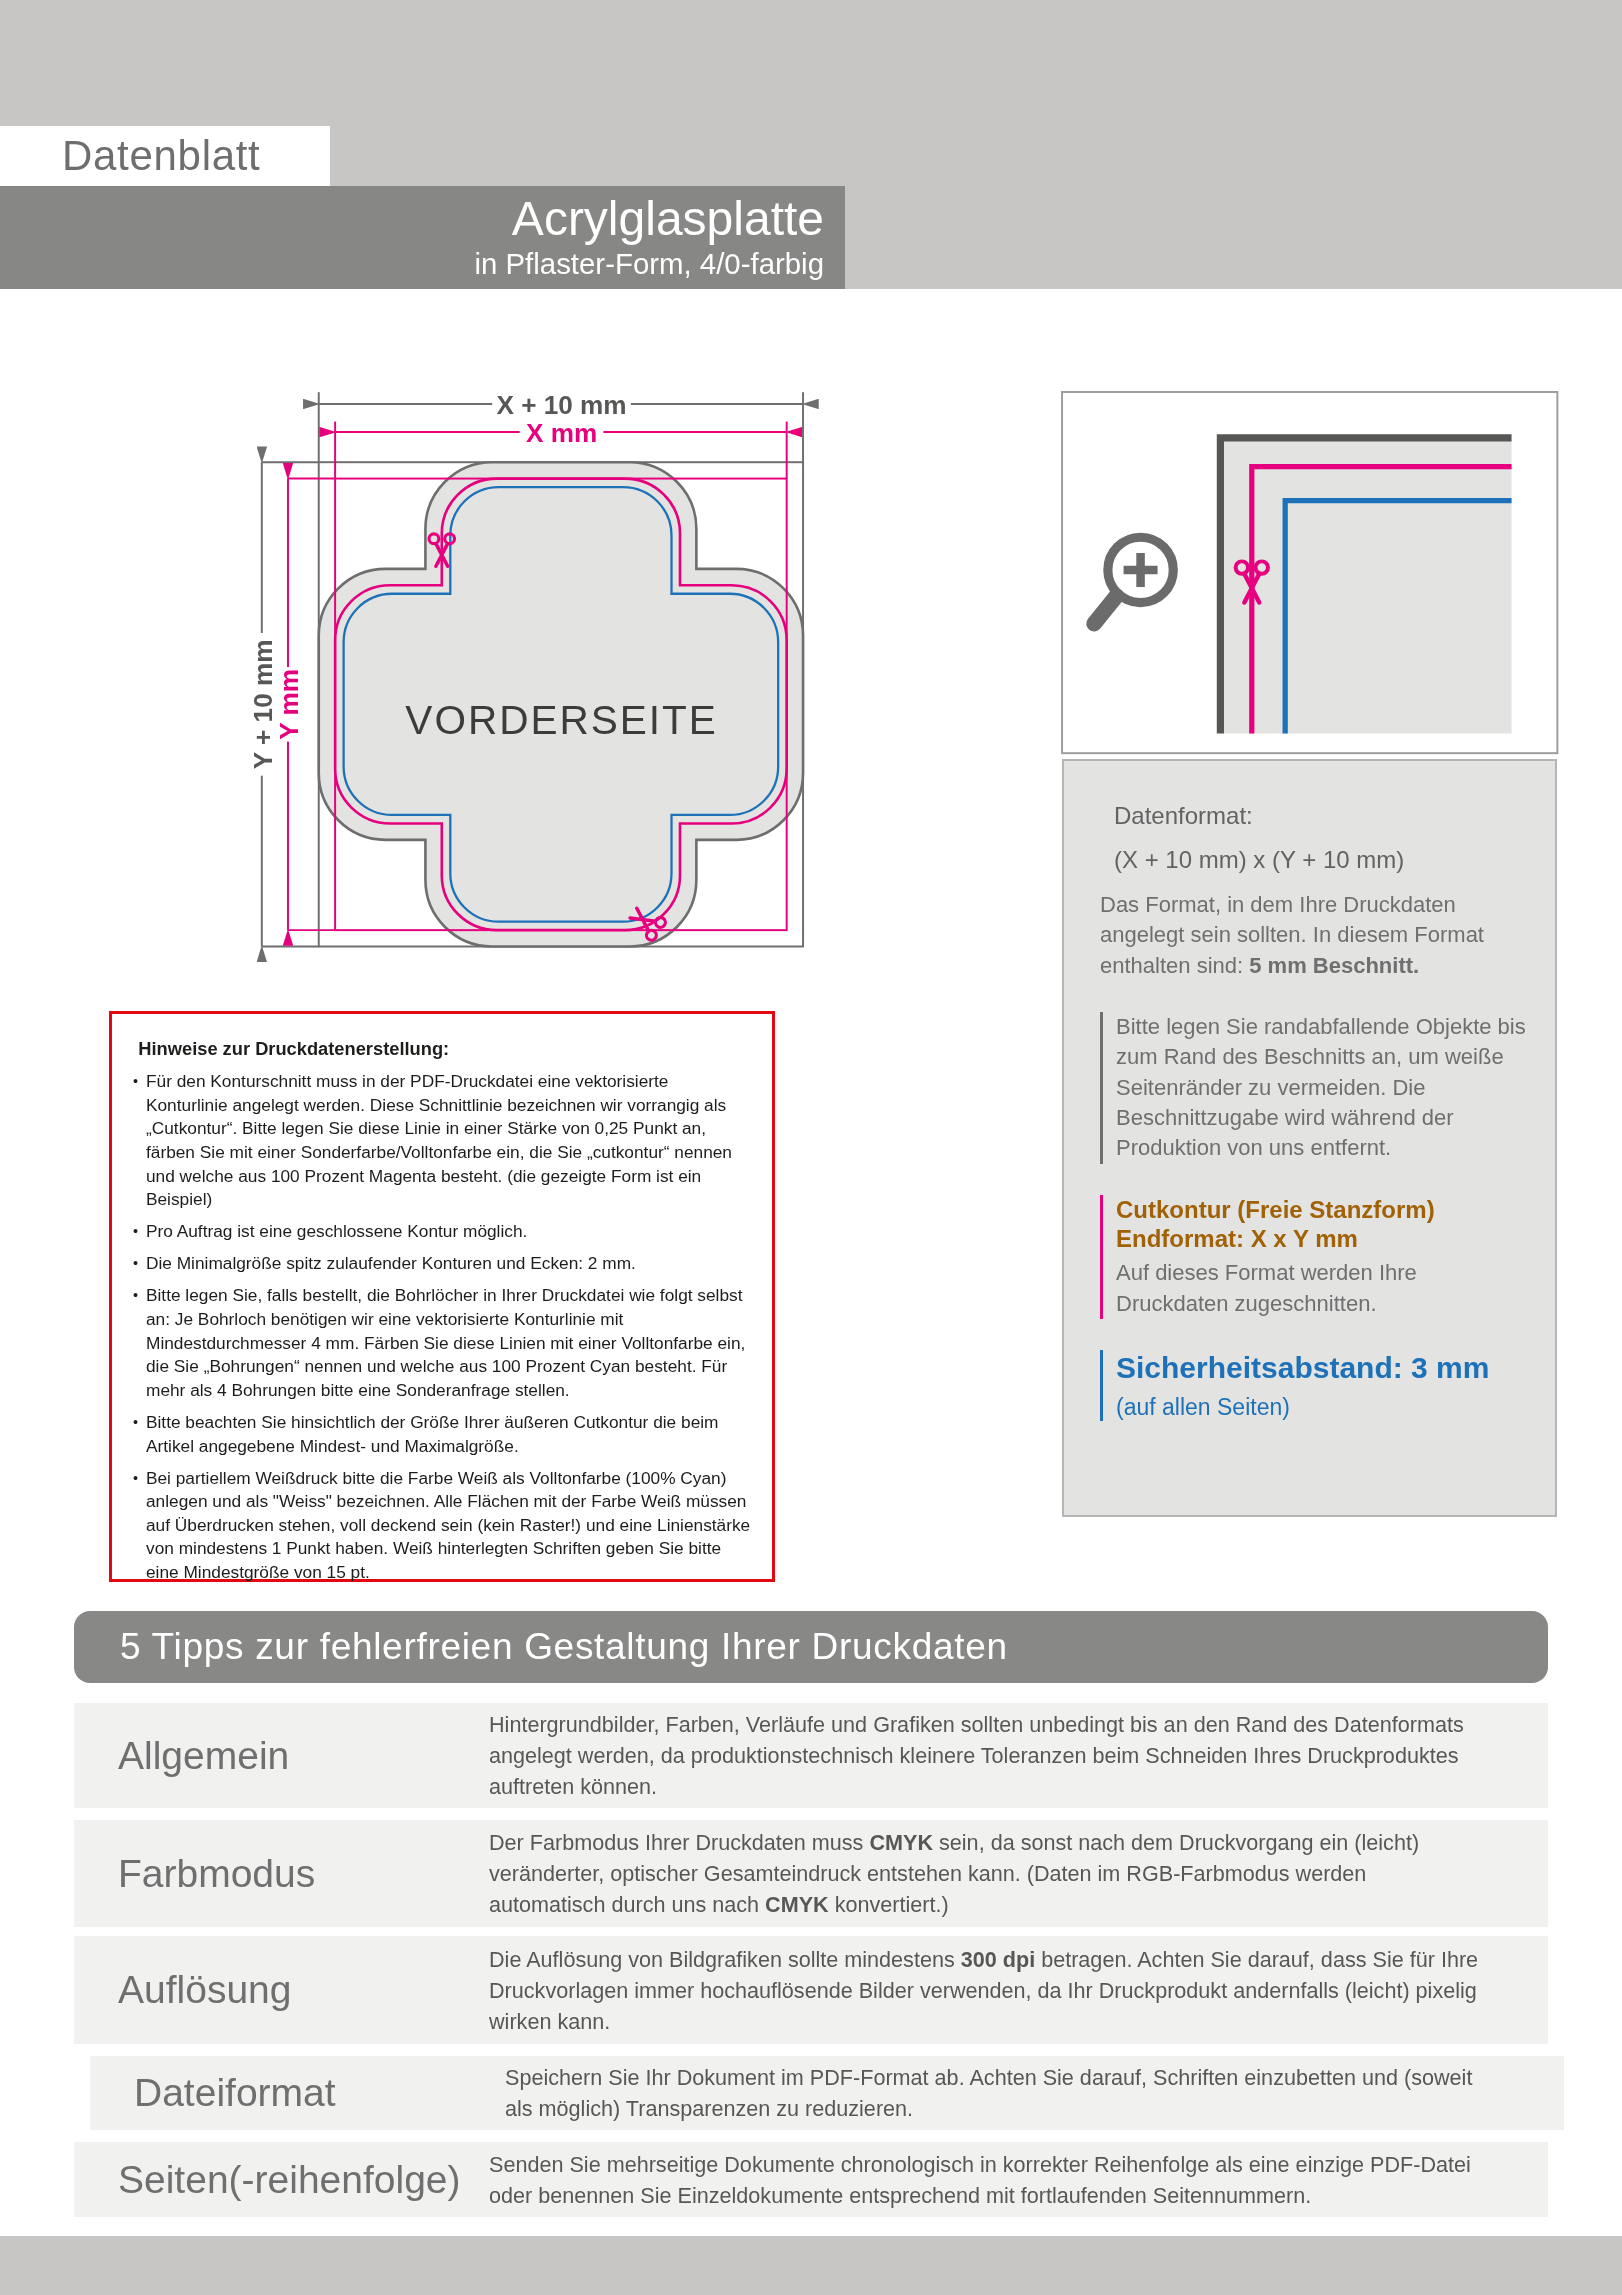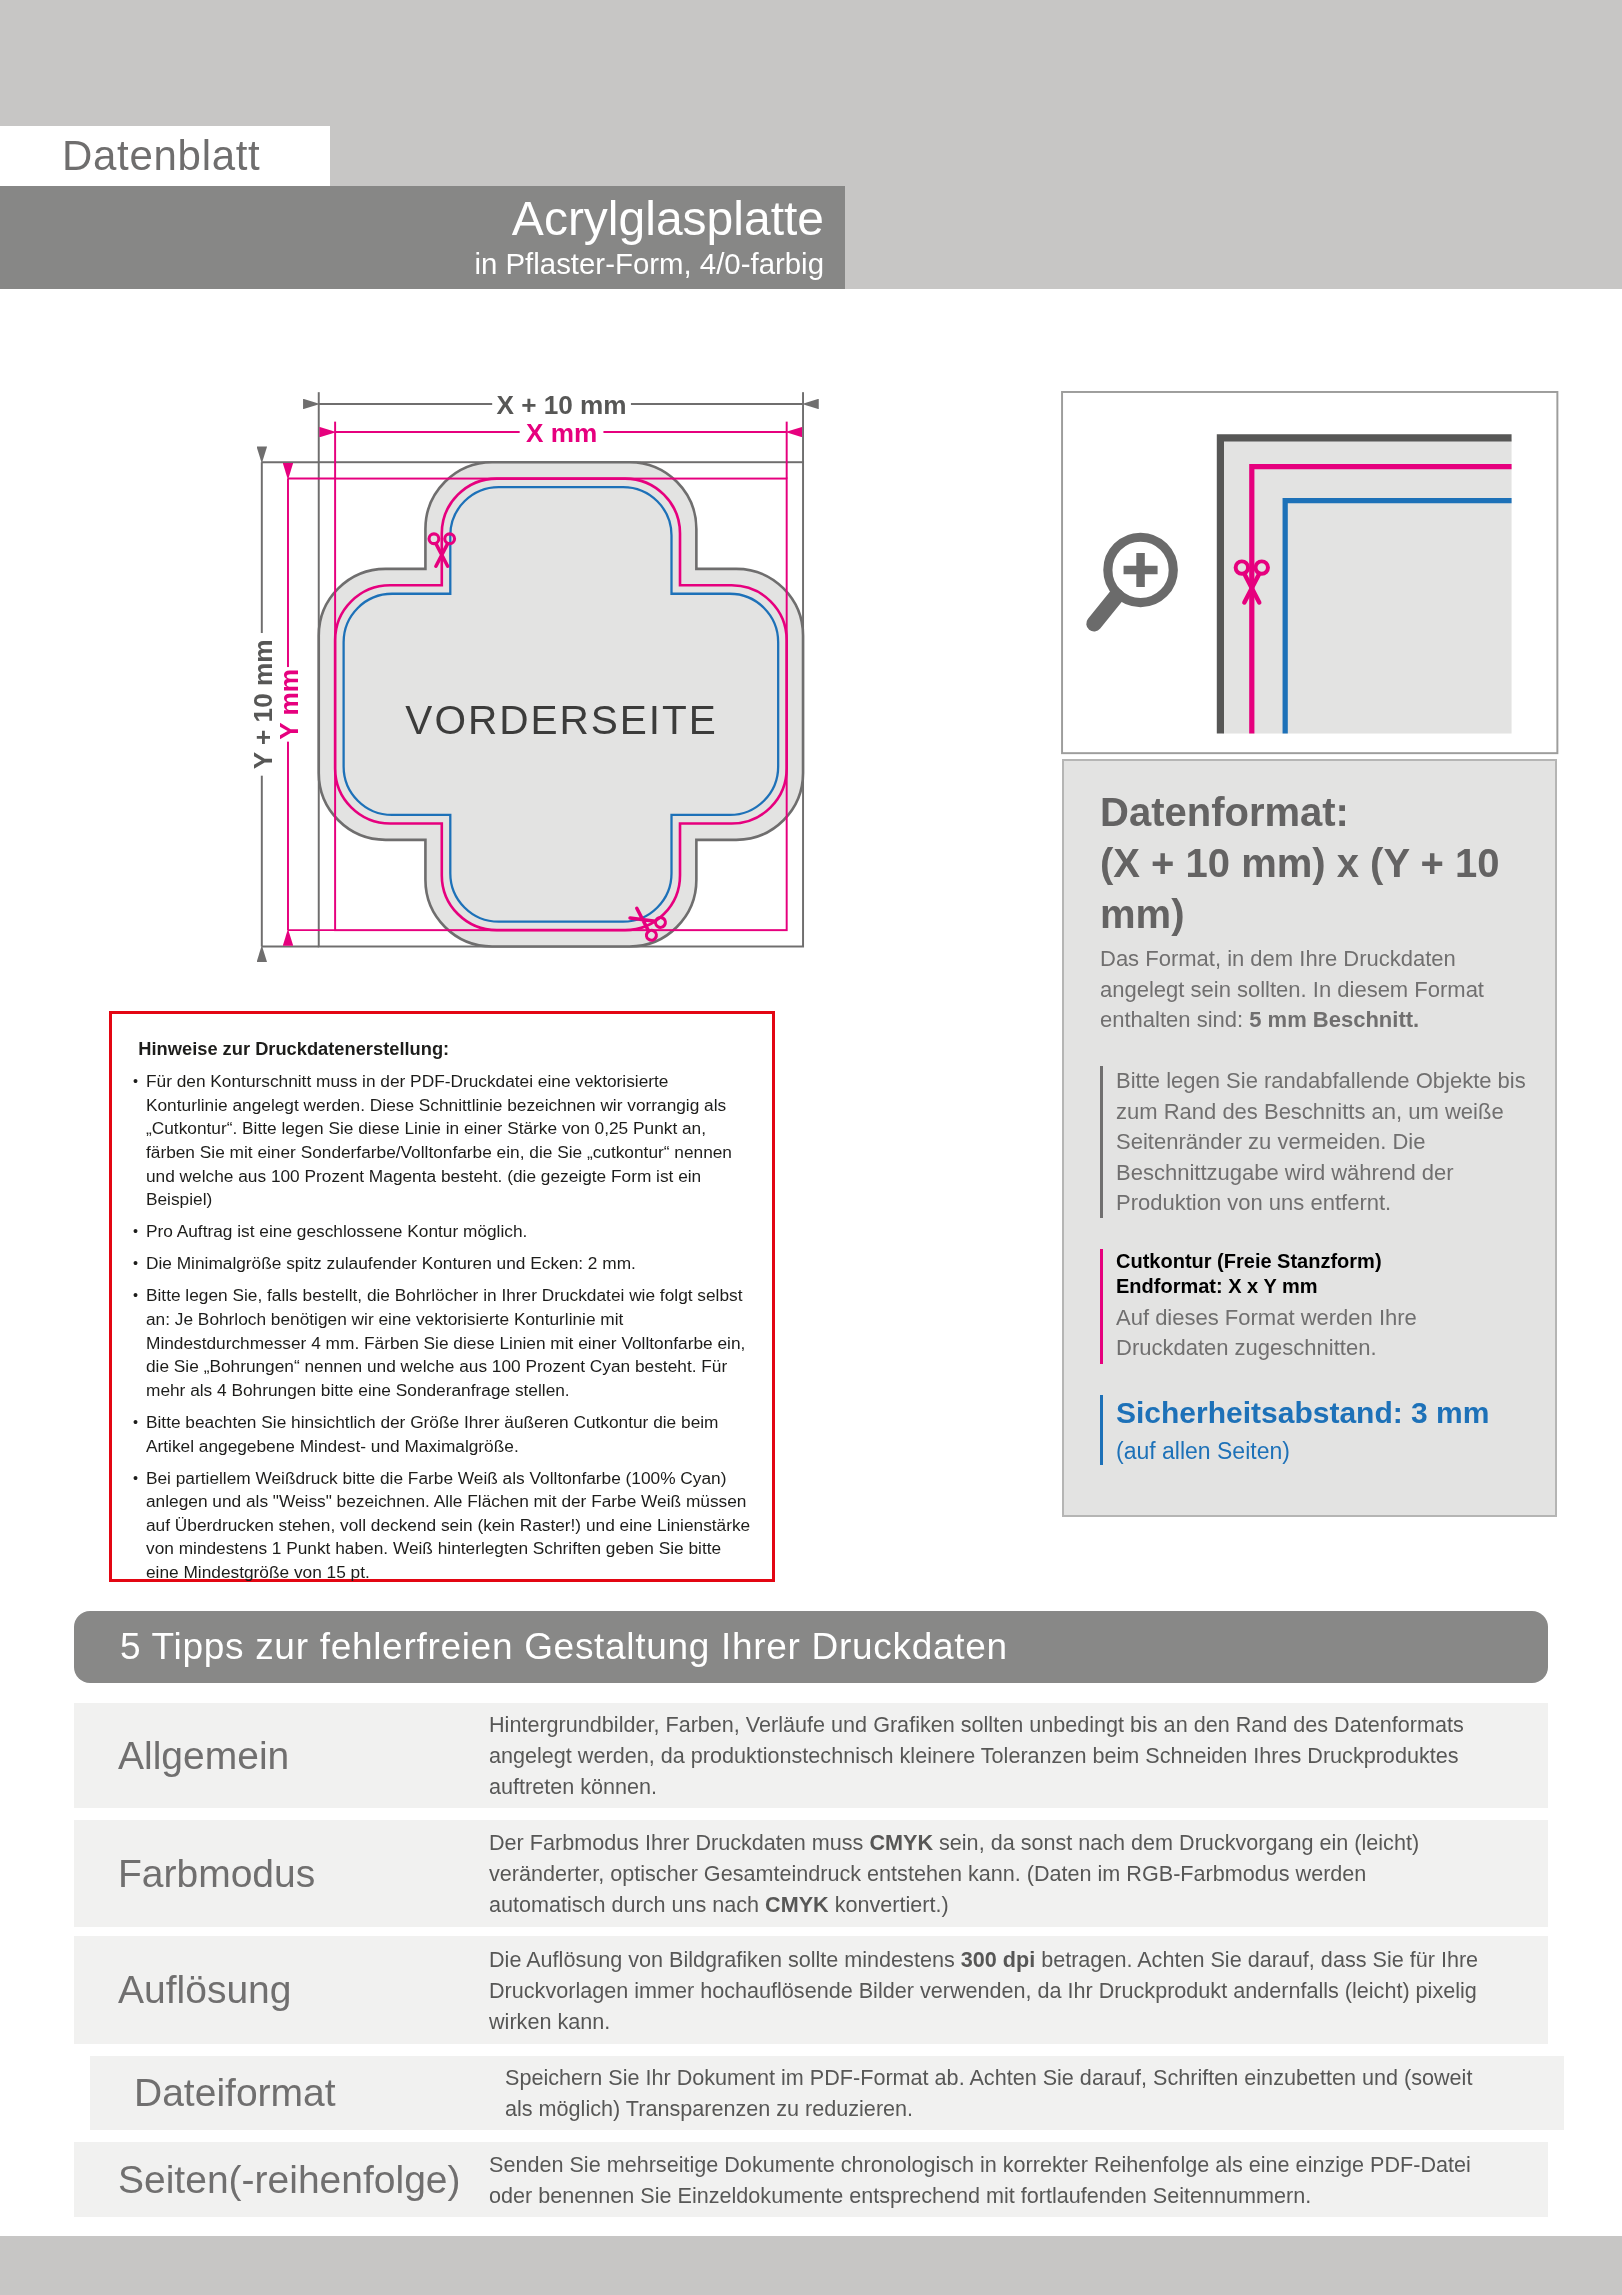--- a/index.html
+++ b/index.html
@@ -10,27 +10,27 @@
   #topband{left:0;top:0;width:1623px;height:289px;background:#c7c6c5;}
   #docbox{left:0;top:126px;width:330px;height:60px;background:#ffffff;display:flex;align-items:center;}
   #docbox .t{margin-left:62px;font-size:42px;font-weight:400;color:#6f6e6e;letter-spacing:0.7px;}
   #darkbar{left:0;top:186px;width:845px;height:103px;background:#878786;color:#fff;
            display:flex;flex-direction:column;justify-content:center;align-items:flex-end;}
   #darkbar .t1{font-size:48px;font-weight:300;margin-right:21px;line-height:1.05;}
   #darkbar .t2{font-size:29.4px;font-weight:300;margin-right:21px;margin-top:2.6px;}
   
   #panel{left:1062px;top:759px;width:495px;height:758px;background:#e3e3e2;border:2px solid #b5b5b4;
          box-sizing:border-box;padding:26px 27.5px 0 36px;color:#706f6f;}
-  #panel h2{margin:0;font-size:40px;line-height:1.27;font-weight:bold;color:#646363;}
+  #panel h2{margin:14px;font-size:24px;line-height:1.27;font-weight:normal;color:#646363;}
   #panel .body{font-size:22px;line-height:1.38;margin-top:5px;}
   #panel .sec{margin-top:31px;padding-left:13px;}
   #panel .sec.graybar{border-left:3.9px solid #706f6f;}
   #panel .sec.magbar{border-left:3.9px solid #e6007e;}
   #panel .sec.bluebar{border-left:3.9px solid #1d71b8;}
-  #panel .mh{margin:0;font-size:20px;line-height:1.22;font-weight:bold;color:#000000;}
+  #panel .mh{margin:0;font-size:24px;line-height:1.22;font-weight:bold;color:#a16207;}
   #panel .bh{margin:0;font-size:30px;line-height:1.22;font-weight:bold;color:#1d71b8;}
   #panel .bsub{font-size:23px;color:#1d71b8;margin-top:7px;}
   .b{font-weight:bold;}
   
   #hints{left:109px;top:1011px;width:666px;height:571px;border:3.9px solid #e30613;background:#fff;
          box-sizing:border-box;padding:15.7px 18.3px;color:#1d1d1b;}
   #hints h3{margin:8px;font-size:18.3px;font-weight:bold;}
   #hints ul{margin:10.5px 0 0 0;padding:0;list-style:none;}
   #hints li{position:relative;padding-left:15.7px;font-size:17.3px;line-height:23.6px;}
   #hints li+li{margin-top:8.5px;}

